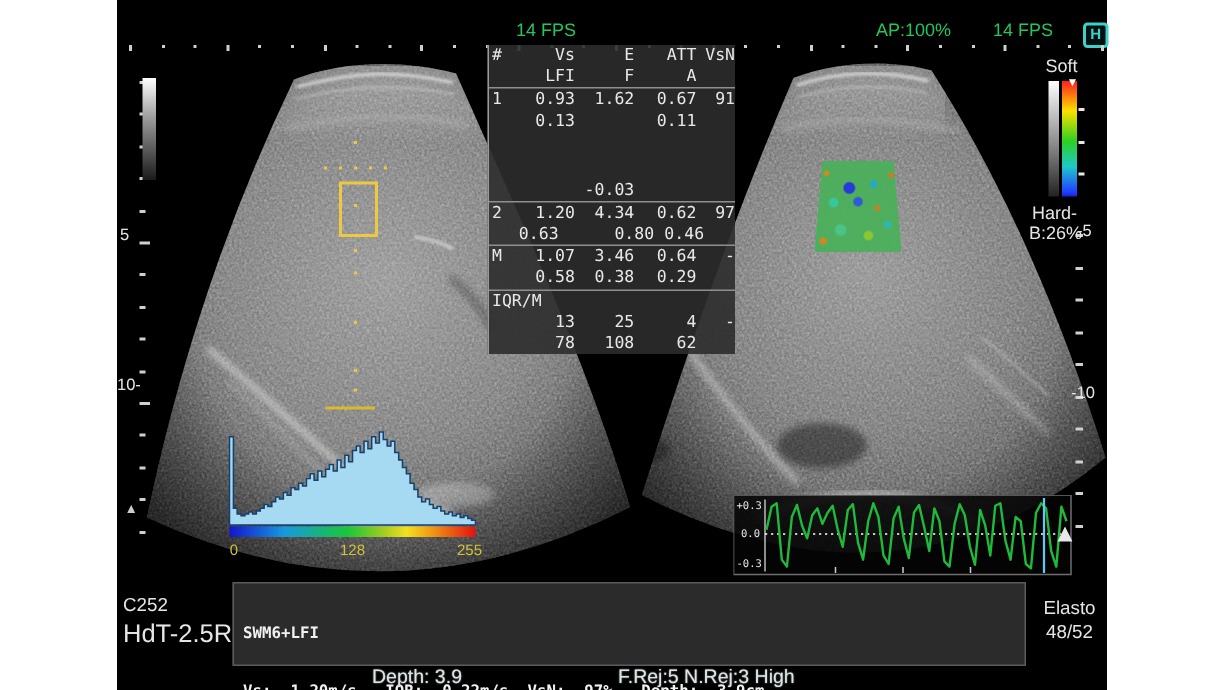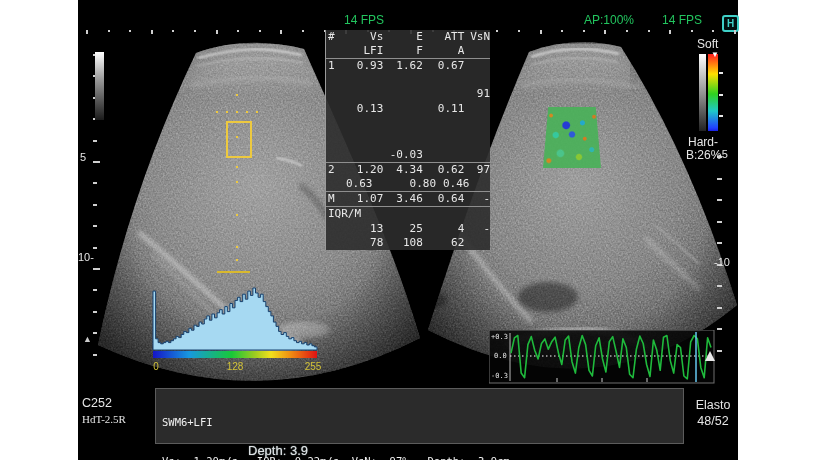--- a/index.html
+++ b/index.html
@@ -47,21 +47,21 @@
          #55ad62;}
   
   .roi-box{position:absolute;left:226px;top:121px;width:22px;height:33px;border:2px solid #edc93f;background:transparent;}
   .ydot{position:absolute;width:2px;height:2px;background:#edc93f;}
   .ycaliper{position:absolute;left:217px;top:271px;width:33px;height:2px;background:#d9b92e;}
   .tick{position:absolute;background:#cfcfcf;}
   .rlabel{position:absolute;color:#e5e5e5;font-size:11px;font-family:"Liberation Sans",sans-serif;}
   
   .meas{position:absolute;left:155px;top:388px;width:521px;height:53px;background:rgba(45,45,45,.96);
         border:1px solid #5c5c5c;color:#f1f1f1;font-size:10.5px;line-height:13px;
-        white-space:pre;padding:1px 0 0 6px;}
+        white-space:pre;padding:1px 0 0 6px;font-weight:bold;}
   .footertxt{position:absolute;color:#dfe3e6;font-size:13px;text-shadow:0 0 1.2px #9aa;}
   .wavesvg{position:absolute;left:489px;top:330px;}
   .histsvg{position:absolute;left:150px;top:280px;}
   .marker{position:absolute;color:#cccccc;font-size:9px;}
 </style>
 </head>
 <body>
 
 <div class="stage">
   <div class="display">
@@ -220,25 +220,26 @@
     <div class="graybar-l" style="left:17px;"></div>
     <div class="rlabel" style="left:2px;top:151px;">5</div>
     <div class="rlabel" style="left:0px;top:251px;">10-</div>
     <div class="marker" style="left:5px;top:334px;">▲</div>
     <div class="rlabel" style="left:640px;top:148px;">-5</div>
     <div class="rlabel" style="left:636px;top:256px;">-10</div>
 
     <div class="tbl mono" style="left:247px;" id="tbl">
         <div class="trow"><span class="tcell c0" style="width: 16px;">#</span><span class="tcell c1" style="width: 40px;">Vs</span><span class="tcell c2" style="width: 40px;">E</span><span class="tcell c3" style="width: 42px;">ATT</span><span class="tcell c4" style="width: 26px;">VsN</span></div>
         <div class="trow"><span class="tcell c0" style="width: 16px;"></span><span class="tcell c1" style="width: 40px;">LFI</span><span class="tcell c2" style="width: 40px;">F</span><span class="tcell c3" style="width: 42px;">A</span><span class="tcell c4" style="width: 26px;"></span></div>
-        <div class="trow topline"><span class="tcell c0" style="width: 16px;">1</span><span class="tcell c1" style="width: 40px;">0.93</span><span class="tcell c2" style="width: 40px;">1.62</span><span class="tcell c3" style="width: 42px;">0.67</span><span class="tcell c4" style="width: 26px; margin-top: 28px;">91</span></div>
+        <div class="trow topline"><span class="tcell c0" style="width: 16px;">1</span><span class="tcell c1" style="width: 40px;">0.93</span><span class="tcell c2" style="width: 40px;">1.62</span><span class="tcell c3" style="width: 42px;">0.67</span><span class="tcell c4" style="width: 26px;">91</span></div>
         <div class="trow"><span class="tcell c0" style="width: 16px;"></span><span class="tcell c1" style="width: 40px;">0.13</span><span class="tcell c2" style="width: 40px; margin-top: 46px;">-0.03</span><span class="tcell c3" style="width: 42px;">0.11</span><span class="tcell c4" style="width: 26px;"></span></div>
         <div class="trow topline"><span class="tcell c0" style="width: 16px;">2</span><span class="tcell c1" style="width: 40px;">1.20</span><span class="tcell c2" style="width: 40px;">4.34</span><span class="tcell c3" style="width: 42px;">0.62</span><span class="tcell c4" style="width: 26px;">97</span></div>
         <div class="trow"><span class="tcell c0" style="width: 16px;"></span><span class="tcell c1" style="width: 40px;">0.63</span><span class="tcell c2" style="width: 40px; margin-left: 32px;">0.80</span><span class="tcell c3" style="width: 42px;">0.46</span><span class="tcell c4" style="width: 26px;"></span></div>
         <div class="trow topline"><span class="tcell c0" style="width: 16px;">M</span><span class="tcell c1" style="width: 40px;">1.07</span><span class="tcell c2" style="width: 40px;">3.46</span><span class="tcell c3" style="width: 42px;">0.64</span><span class="tcell c4" style="width: 26px;">-</span></div>
+        <div class="trow"><span class="tcell c0" style="width: 16px;"></span><span class="tcell c1" style="width: 40px;">0.58</span><span class="tcell c2" style="width: 40px;">0.38</span><span class="tcell c3" style="width: 42px;">0.29</span><span class="tcell c4" style="width: 26px;"></span></div>
         <div class="trow topline"><span class="tlabel">IQR/M</span></div>
         <div class="trow"><span class="tcell c0" style="width: 16px;"></span><span class="tcell c1" style="width: 40px;">13</span><span class="tcell c2" style="width: 40px;">25</span><span class="tcell c3" style="width: 42px;">4</span><span class="tcell c4" style="width: 26px;">-</span></div>
         <div class="trow"><span class="tcell c0" style="width: 16px;"></span><span class="tcell c1" style="width: 40px;">78</span><span class="tcell c2" style="width: 40px;">108</span><span class="tcell c3" style="width: 42px;">62</span><span class="tcell c4" style="width: 26px;"></span></div>
       </div>
 
     <div class="rlabel" style="left:619px;top:37px;font-size:12px;">Soft</div>
     <div class="graybar-r" style="left:621px;"></div>
     <div class="rainbar" style="left:630px;"></div>
     <div class="marker" style="left:633px;top:50px;color:#fff;font-size:8px;">▼</div>
     <div class="cbar-tick" style="left:641px;top:72px;"></div>
@@ -301,19 +302,20 @@
     </svg>
 
     <div class="meas mono" style="left:77px;">
       <div>SWM6+LFI</div>
       <div>Vs:  1.20m/s   IQR:  0.22m/s  VsN:  97%   Depth:  3.9cm</div>
       
       
     </div>
 
     <div class="footertxt" style="left:170px;top:443px;">Depth: 3.9</div>
+    <div class="footertxt" style="left:334px;top:443px;">F.Rej:5 N.Rej:3 High</div>
 
     <div class="rlabel" style="left:4px;top:396px;font-size:12.5px;">C252</div>
-    <div class="rlabel" style="left:4px;top:413px;font-size:11px;font-family:Liberation Serif, serif;">HdT-2.5R</div>
+    <div class="rlabel" style="left:4px;top:413px;font-size:17px;">HdT-2.5R</div>
     <div class="rlabel" style="left:612px;top:398px;width:46px;text-align:center;font-size:12.5px;">Elasto</div>
     <div class="rlabel" style="left:612px;top:414px;width:46px;text-align:center;font-size:12.5px;">48/52</div>
   </div>
 </div>
 
 </body></html>

